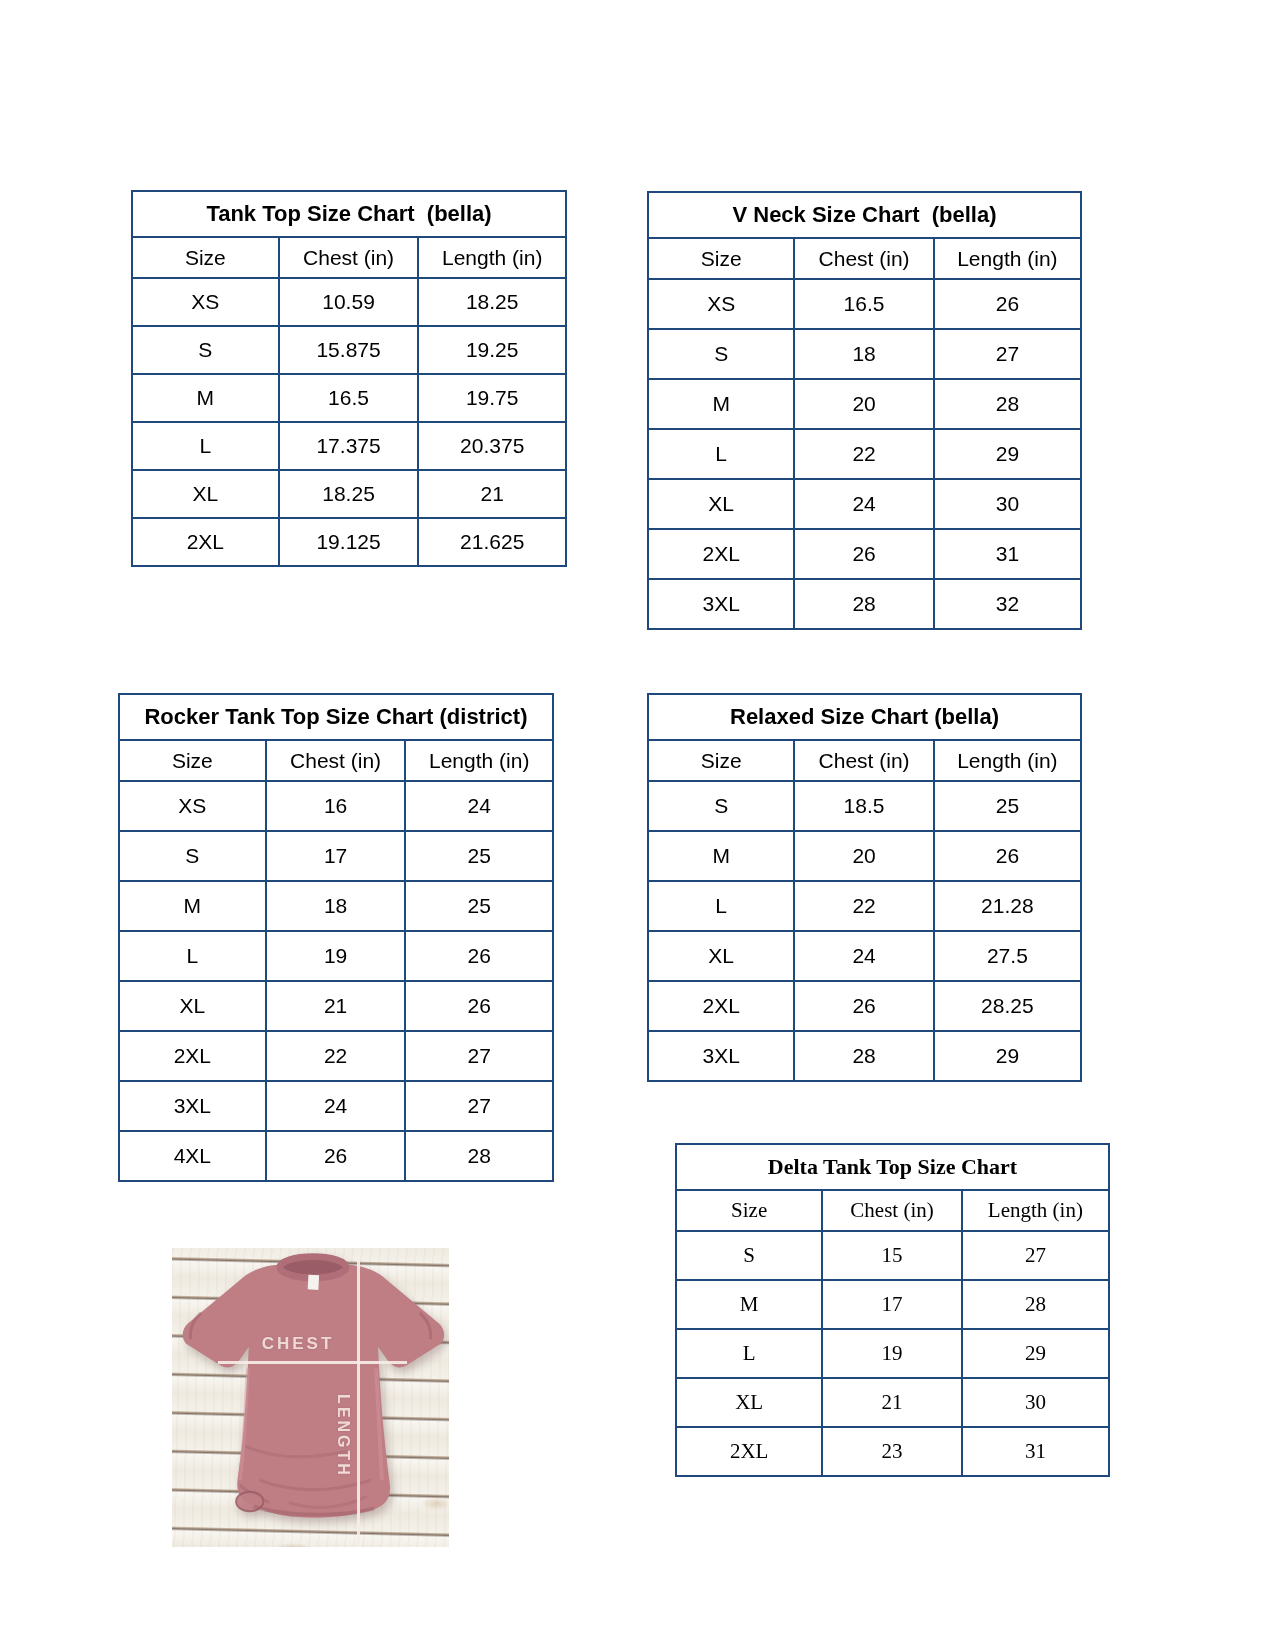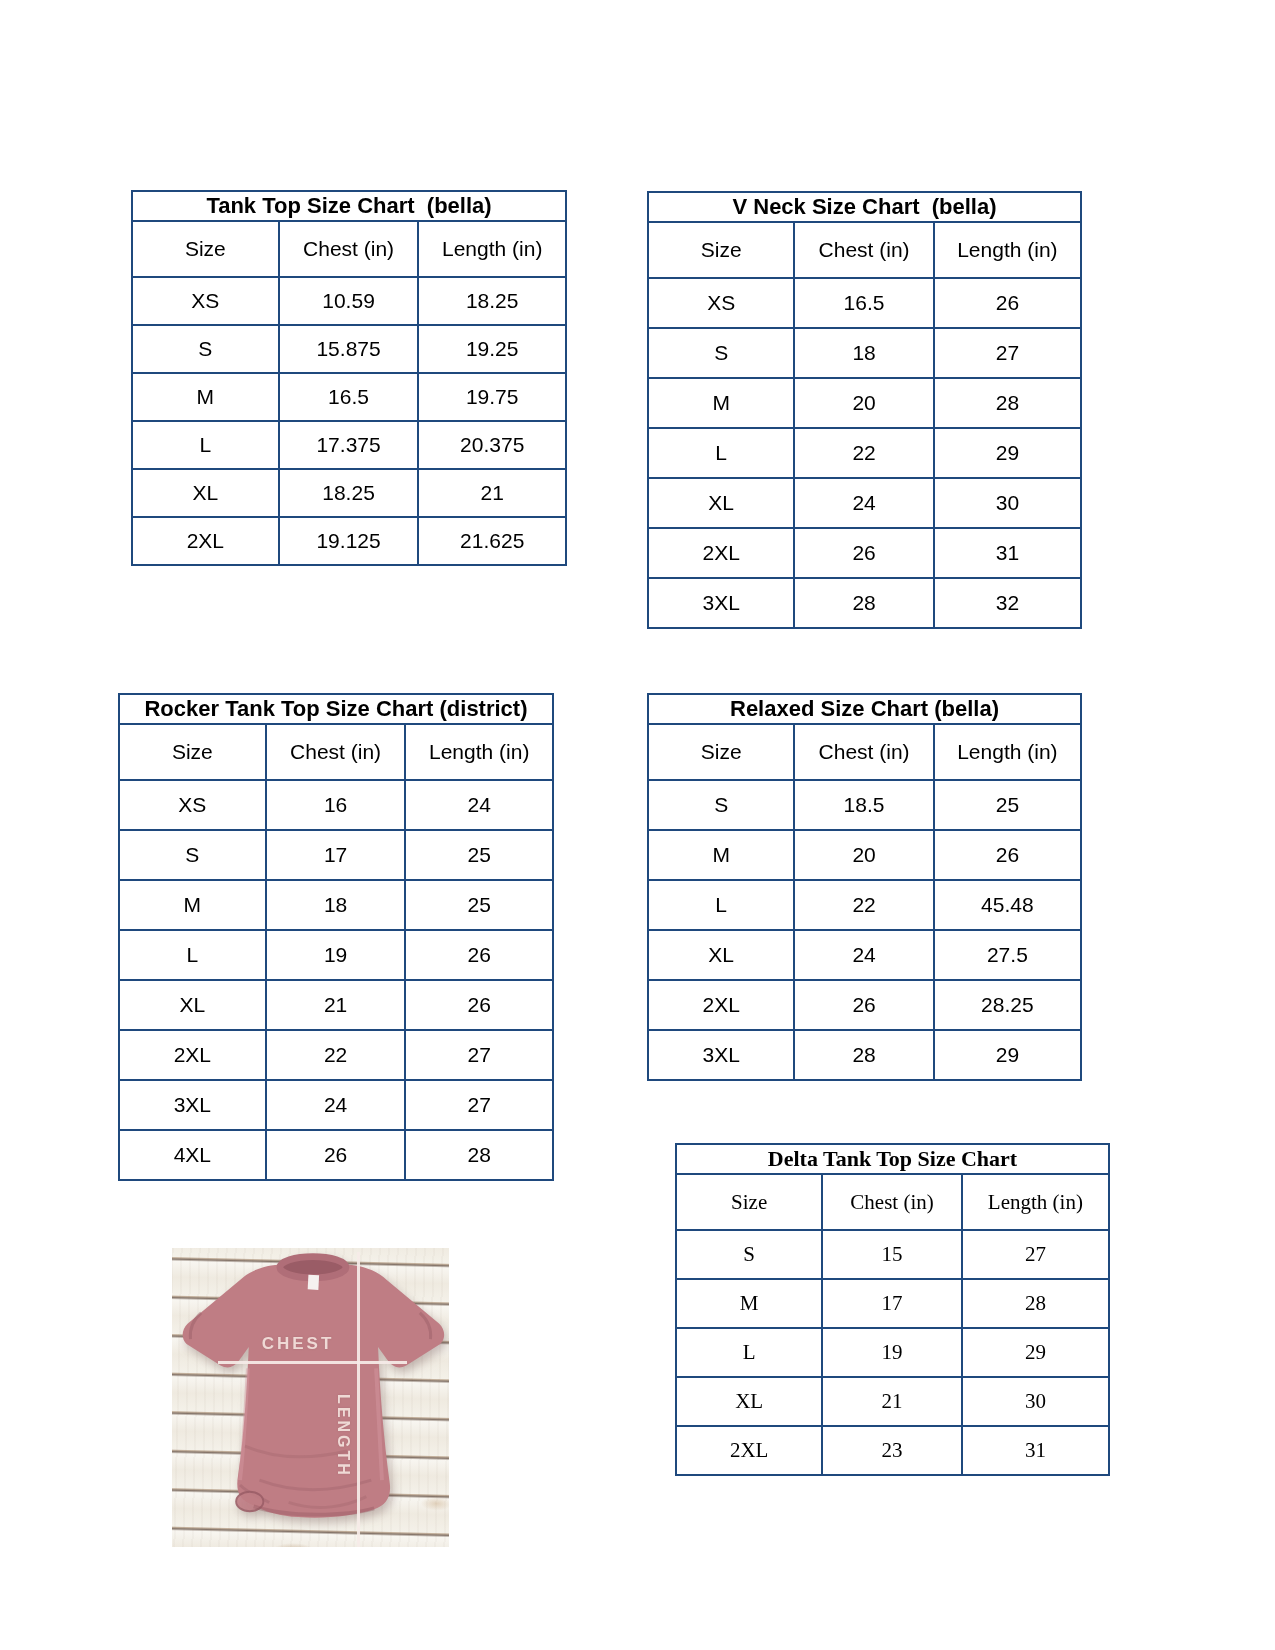--- a/index.html
+++ b/index.html
@@ -25,24 +25,24 @@
     text-align:center;
     vertical-align:middle;
     font-size:21px;
     font-weight:400;
     color:#000000;
     padding:0 4px;
   }
   .sizechart th.title {
     font-size:22px;
     font-weight:700;
-    height:30px;
+    height:46px;
     white-space:pre-wrap;
   }
-  .sizechart th.colhead { height:56px; }
+  .sizechart th.colhead { height:41px; }
   .t1 { left:131px; top:190px;  width:436px; }
   .t2 { left:647px; top:191px;  width:435px; }
   .t3 { left:118px; top:693px;  width:436px; }
   .t4 { left:647px; top:693px;  width:435px; }
   .t5 { left:675px; top:1143px; width:435px;font-family:Liberation Serif, serif; }
   .t1 td { height:48px; }
   .t2 td { height:50px; }
   .t3 td { height:50px; }
   .t4 td { height:50px; }
   .t5 td { height:49px; }
@@ -284,21 +284,21 @@
           <td>25</td>
         </tr>
         <tr>
           <td>M</td>
           <td>20</td>
           <td>26</td>
         </tr>
         <tr>
           <td>L</td>
           <td>22</td>
-          <td>45.48</td>
+          <td>21.28</td>
         </tr>
         <tr>
           <td>XL</td>
           <td>24</td>
           <td>27.5</td>
         </tr>
         <tr>
           <td>2XL</td>
           <td>26</td>
           <td>28.25</td>

